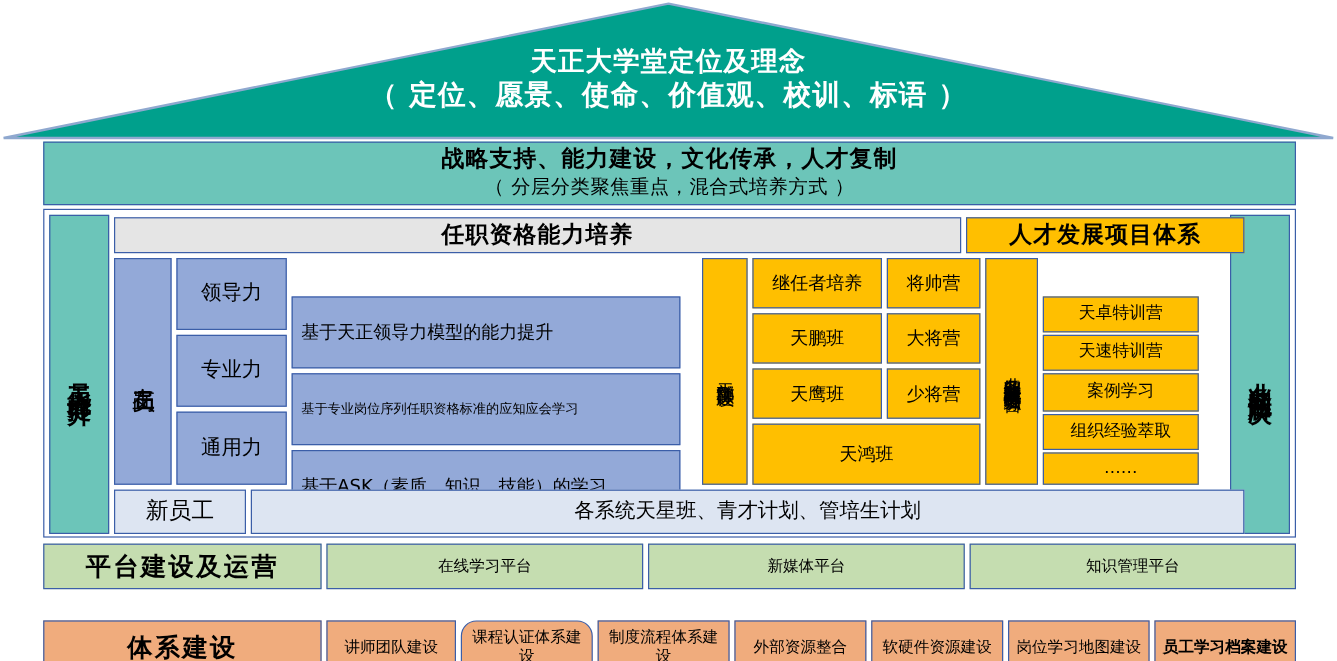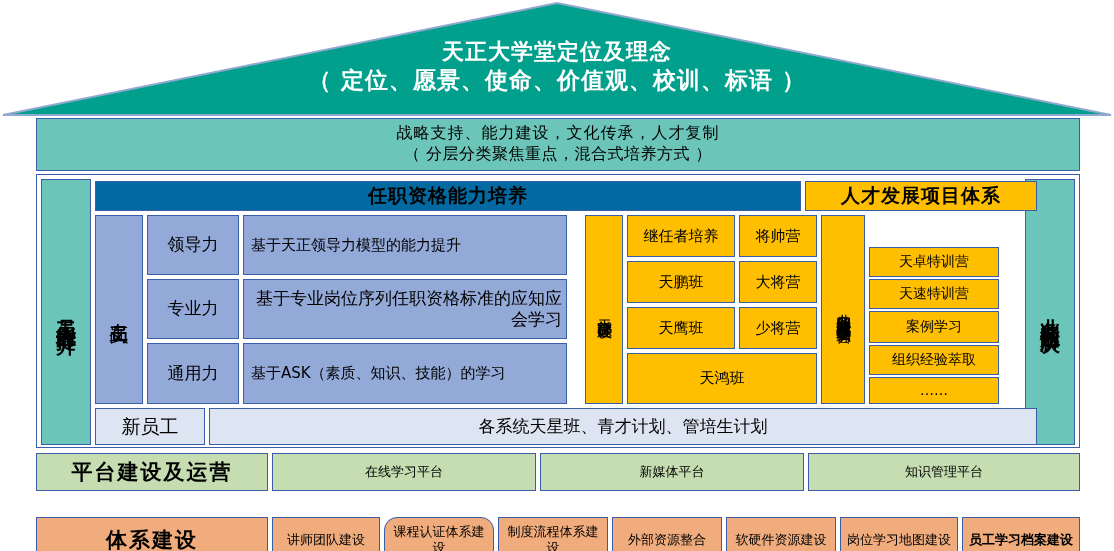--- a/index.html
+++ b/index.html
@@ -20,21 +20,21 @@
   .roof-line1{font-size:22px;letter-spacing:1px;}
   .roof-line2{font-size:23px;letter-spacing:1px;}
 
   
   .band{
     position:absolute;left:36px;top:118px;width:1044px;height:53px;
     background:#6cc5b9;border:1px solid #3b5ea8;
     box-sizing:border-box;display:flex;flex-direction:column;
     align-items:center;justify-content:center;color:#000;
   }
-  .band-main{font-size:16px;font-weight:normal;letter-spacing:1px;line-height:1.1;}
+  .band-main{font-size:19px;font-weight:bold;letter-spacing:1px;line-height:1.1;}
   .band-sub{font-size:16px;margin-top:3px;letter-spacing:.5px;}
 
   
   .panel{
     position:absolute;left:36px;top:174px;width:1044px;height:274px;
     background:#ffffff;border:1px solid #3b5ea8;box-sizing:border-box;
   }
 
   
   .pillar{
@@ -46,30 +46,30 @@
   }
   .pillar-left{left:4px;top:4px;width:50px;height:266px;}
   .pillar-right{right:4px;top:4px;width:50px;height:266px;}
 
   
   .sec-head{
     position:absolute;box-sizing:border-box;border:1px solid #3b5ea8;
     display:flex;align-items:center;justify-content:center;
     font-size:19px;font-weight:bold;color:#000;letter-spacing:1px;
   }
-  .sec-head.blue{left:58px;top:6px;width:706px;height:30px;background:#0369a1;}
+  .sec-head.blue{left:58px;top:6px;width:706px;height:30px;background:#e5e5e5;}
   .sec-head.orange{left:768px;top:6px;width:232px;height:30px;background:#ffbf00;}
 
   
   .bx{
     position:absolute;box-sizing:border-box;border:1px solid #3b5ea8;
     display:flex;align-items:center;color:#000;line-height:1.25;
   }
   .bx.ctr{justify-content:center;text-align:center;}
-  .bx.lft{justify-content:flex-start;text-align:right;padding-left:7px;padding-right:4px;}
+  .bx.lft{justify-content:flex-start;text-align:center;padding-left:7px;padding-right:4px;margin-top:32px;}
   .blue-fill{background:#93a9d8;}
   .org-fill{background:#ffbf00;}
   .pale-fill{background:#dde5f2;}
 
   .vtext{
     writing-mode:vertical-rl;text-orientation:upright;
     letter-spacing:1px;line-height:1.02;
   }
 
   
@@ -115,21 +115,21 @@
     <div class="sec-head blue">任职资格能力培养</div>
     <div class="sec-head orange">人才发展项目体系</div>
 
     <div class="bx ctr blue-fill vtext" style="left:58px;top:40px;width:48px;height:189px;font-size:19px;">在岗员工</div>
 
     <div class="bx ctr blue-fill" style="left:110px;top:40px;width:92px;height:60px;font-size:17px;">领导力</div>
     <div class="bx ctr blue-fill" style="left:110px;top:104px;width:92px;height:60px;font-size:17px;">专业力</div>
     <div class="bx ctr blue-fill" style="left:110px;top:168px;width:92px;height:61px;font-size:17px;">通用力</div>
 
     <div class="bx lft blue-fill" style="left:206px;top:40px;width:324px;height:60px;font-size:15px;">基于天正领导力模型的能力提升</div>
-    <div class="bx lft blue-fill" style="left:206px;top:104px;width:324px;height:60px;font-size:17px;">基于专业岗位序列任职资格标准的应知应会学习</div>
+    <div class="bx lft blue-fill" style="left:206px;top:104px;width:324px;height:60px;font-size:11px;">基于专业岗位序列任职资格标准的应知应会学习</div>
     <div class="bx lft blue-fill" style="left:206px;top:168px;width:324px;height:61px;font-size:15px;">基于ASK（素质、知识、技能）的学习</div>
 
     <div class="bx ctr org-fill vtext" style="left:548px;top:40px;width:38px;height:189px;font-size:15px;">干部梯队建设</div>
 
     <div class="bx ctr org-fill" style="left:590px;top:40px;width:108px;height:42px;font-size:15px;">继任者培养</div>
     <div class="bx ctr org-fill" style="left:590px;top:86px;width:108px;height:42px;font-size:15px;">天鹏班</div>
     <div class="bx ctr org-fill" style="left:590px;top:132px;width:108px;height:42px;font-size:15px;">天鹰班</div>
 
     <div class="bx ctr org-fill" style="left:702px;top:40px;width:78px;height:42px;font-size:15px;">将帅营</div>
     <div class="bx ctr org-fill" style="left:702px;top:86px;width:78px;height:42px;font-size:15px;">大将营</div>

